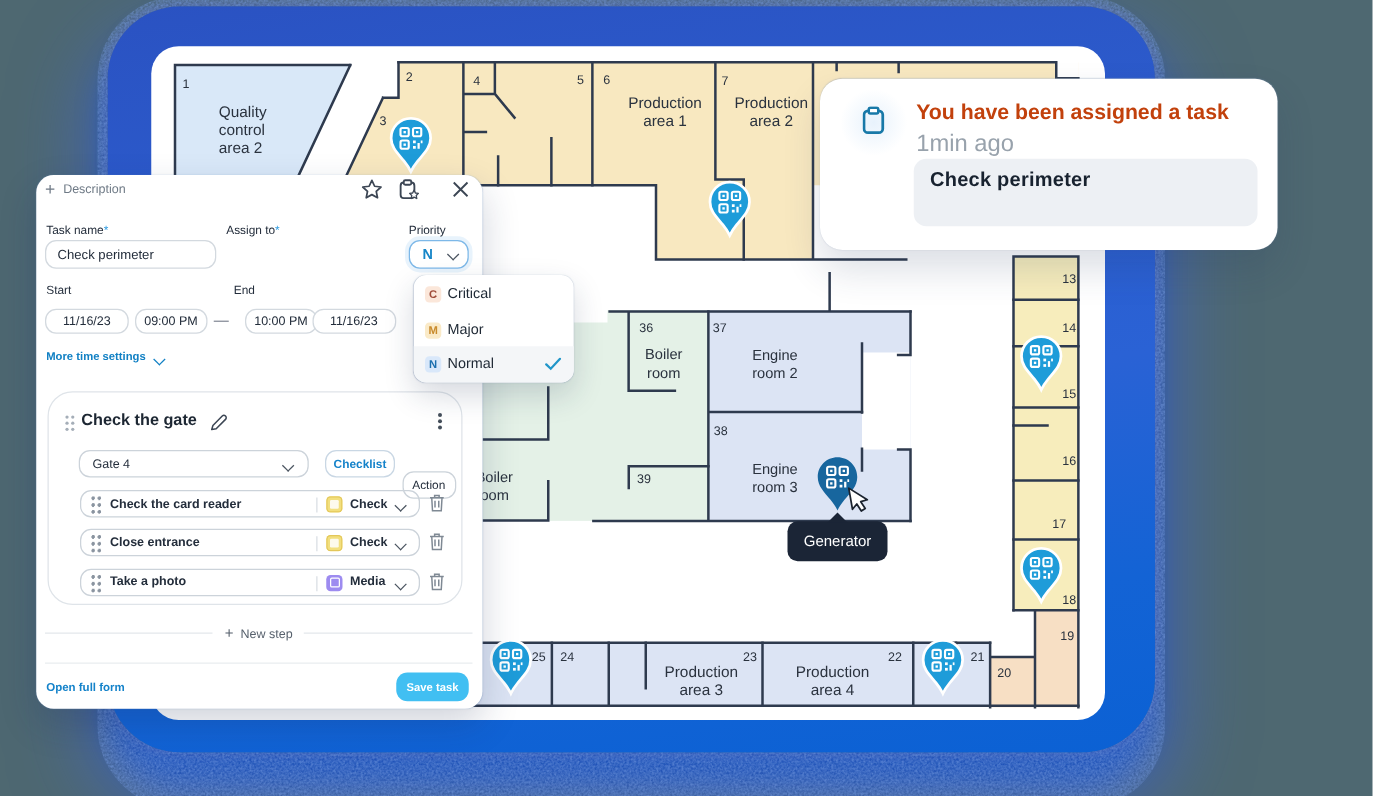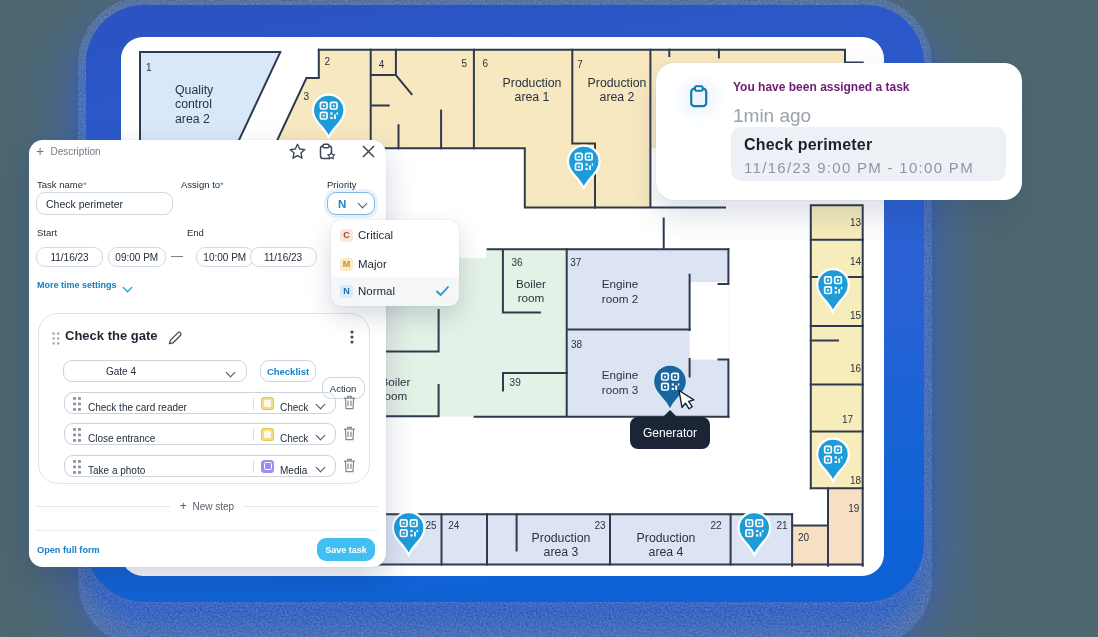--- a/index.html
+++ b/index.html
@@ -14,41 +14,41 @@
                0 34px 58px 18px rgba(64,100,192,.78);}
   
   .panel{position:absolute;left:121px;top:37px;width:763px;height:539px;border-radius:22px;
     background:#fff;overflow:hidden;}
   .panel svg{position:absolute;left:0;top:0;}
   
   .toast{position:absolute;left:656px;top:63px;width:366px;height:137px;border-radius:18px;
     background:#fff;box-shadow:0 16px 30px rgba(35,55,95,.16),0 0 1px rgba(120,140,170,.4);}
   .toast .halo{position:absolute;left:16px;top:8px;width:54px;height:54px;border-radius:50%;
     background:radial-gradient(circle,rgba(219,235,250,.65),rgba(255,255,255,0) 70%);}
-  .toast .ttl{position:absolute;left:77px;top:17px;font-size:12px;font-weight:bold;color:#701a75;}
+  .toast .ttl{position:absolute;left:77px;top:17px;font-size:17px;font-weight:bold;color:#c2410c;}
   .toast .ago{position:absolute;left:77px;top:42px;font-size:19px;color:#98a2ac;}
   .toast .tbox{position:absolute;left:75px;top:64px;width:275px;height:54px;border-radius:10px;background:#edf0f4;}
   .toast .tbox .n{position:absolute;left:13px;top:9px;font-size:16px;font-weight:bold;color:#18222f;letter-spacing:.2px;}
   .toast .tbox .d{position:absolute;left:13px;top:32px;font-size:15px;color:#8d97a3;letter-spacing:1.3px;}
   
   .form{position:absolute;left:29px;top:140px;width:357px;height:427px;border-radius:14px;background:#fff;
     box-shadow:0 12px 30px rgba(25,39,80,.20),0 0 1px rgba(130,160,200,.5);font-size:10px;color:#1d2733;}
   .form .lbl{position:absolute;font-size:9.5px;color:#232d3b;}
   .form .lbl i{font-style:normal;color:#2e9be0;}
   .inp{position:absolute;border:1px solid #d3d9df;border-radius:9px;background:#fff;
        font-size:10px;color:#232d3b;display:flex;align-items:center;}
   .chev{width:9px;height:9px;display:inline-block;position:relative;}
   .chev:before{content:"";position:absolute;left:0;top:2px;width:6px;height:6px;
      border-right:1.6px solid #49535f;border-bottom:1.6px solid #49535f;transform:rotate(45deg);}
   .blue{color:#1180c4;}
   
   .card{position:absolute;left:9px;top:173px;width:330px;height:169px;border:1px solid #dfe4e9;border-radius:20px;}
   .rowi{position:absolute;border:1px solid #ccd3da;border-radius:9px;height:22px;box-sizing:border-box;display:flex;align-items:center;font-size:10px;color:#232d3b;}
   .clrow{position:absolute;left:25px;width:272px;height:22px;box-sizing:border-box;
-     border:1px solid #ccd3da;border-radius:9px;display:flex;align-items:flex-end;font-size:10px;color:#232d3b;}
+     border:1px solid #ccd3da;border-radius:9px;display:flex;align-items:center;font-size:10px;color:#232d3b;font-weight:bold;}
   .clrow:before{content:"";position:absolute;left:8px;top:4px;width:8px;height:14px;
      background:radial-gradient(circle at 1.5px 1.5px, #8a94a0 1.4px, transparent 1.6px);
      background-size:5px 5.5px;}
   .clrow .t{margin-left:23px;}
   .clrow .badge{position:absolute;left:196px;top:4px;width:13px;height:13px;border-radius:3.5px;}
   .clrow .badge.y{background:#f2df7e;box-shadow:inset 0 0 0 1px #e3c75a;}
   .clrow .badge.y:after{content:"";position:absolute;left:3px;top:3px;width:7px;height:7px;
      background:#fff;border-radius:1px;opacity:.85;}
   .clrow .badge.p{background:#9d8bf0;}
   .clrow .badge.p:after{content:"";position:absolute;left:2.5px;top:2.5px;width:8px;height:8px;
@@ -216,21 +216,20 @@
   <div class="toast">
     <div class="halo"></div>
     <svg class="abs" style="left:33.5px;top:22px" width="18" height="23" viewBox="0 0 18 23">
       <rect x="1.2" y="3.6" width="15" height="17.5" rx="3.2" fill="none" stroke="#1879a8" stroke-width="2.2"></rect>
       <rect x="5" y="1.2" width="7.6" height="4.6" rx="1.4" fill="#fff" stroke="#1879a8" stroke-width="2"></rect>
     </svg>
     <div class="ttl">You have been assigned a task</div>
     <div class="ago">1min ago</div>
     <div class="tbox">
       <div class="n">Check perimeter</div>
-      <div class="d">11/16/23 9:00 PM - 10:00 PM</div>
     </div>
   </div>
   <div class="form" id="form">
     <div class="abs" style="left:7px;top:3px;font-size:14px;color:#6f7a86;">+</div>
     <div class="abs" style="left:21.5px;top:6px;font-size:10px;color:#6f7a86;">Description</div>
     <svg class="abs" style="left:260px;top:3px" width="17" height="17" viewBox="0 0 17 17">
       <path d="M8.5,1.3 L10.7,6 L15.8,6.6 L12,10.1 L13,15.2 L8.5,12.7 L4,15.2 L5,10.1 L1.2,6.6 L6.3,6 Z" fill="none" stroke="#3c4654" stroke-width="1.4" stroke-linejoin="round"></path>
     </svg>
     <svg class="abs" style="left:290px;top:3px" width="17" height="17" viewBox="0 0 17 17">
       <rect x="1.5" y="3" width="11" height="12.5" rx="2.5" fill="none" stroke="#3c4654" stroke-width="1.5"></rect>
@@ -269,21 +268,21 @@
       </svg>
       <div class="abs" style="left:26px;top:14px;font-size:13px;font-weight:bold;color:#1d2733;">Check the gate</div>
       <svg class="abs" style="left:129px;top:17px" width="14" height="14" viewBox="0 0 15 15">
         <path d="M1.5,13.5 L2.5,10 L10.5,2 C11.3,1.2 12.5,1.2 13.3,2 C14.1,2.8 14.1,4 13.3,4.8 L5.3,12.8 L1.5,13.5 Z" fill="none" stroke="#3c4654" stroke-width="1.3" stroke-linejoin="round"></path>
       </svg>
       <svg class="abs" style="left:311px;top:16px" width="4" height="14" viewBox="0 0 4 14" fill="#444e5a">
         <circle cx="2" cy="2" r="1.6"></circle>
         <circle cx="2" cy="7" r="1.6"></circle>
         <circle cx="2" cy="12" r="1.6"></circle>
       </svg>
-      <div class="rowi" style="left:24px;top:46px;width:184px;border-radius:9px;padding-left:32px;">
+      <div class="rowi" style="left:24px;top:46px;width:184px;border-radius:9px;">
         <span style="margin-left:10px;">Gate 4</span>
         <span class="chev" style="position:absolute;right:10px;top:6px;"></span>
       </div>
       <div class="rowi" style="left:221px;top:46px;width:56px;justify-content:center;border-color:#c9d7e4;color:#1583ca;font-weight:bold;font-size:9.5px;">Checklist</div>
       <div class="rowi" style="left:282.5px;top:63px;width:43px;justify-content:center;color:#232d3b;font-size:9.5px;">Action</div>
       <div class="clrow" style="top:78px;">
         <span class="t">Check the card reader</span>
         <span class="badge y"></span>
         <span class="bl">Check</span>
         <span class="chev" style="position:absolute;right:9px;top:6px;"></span>

